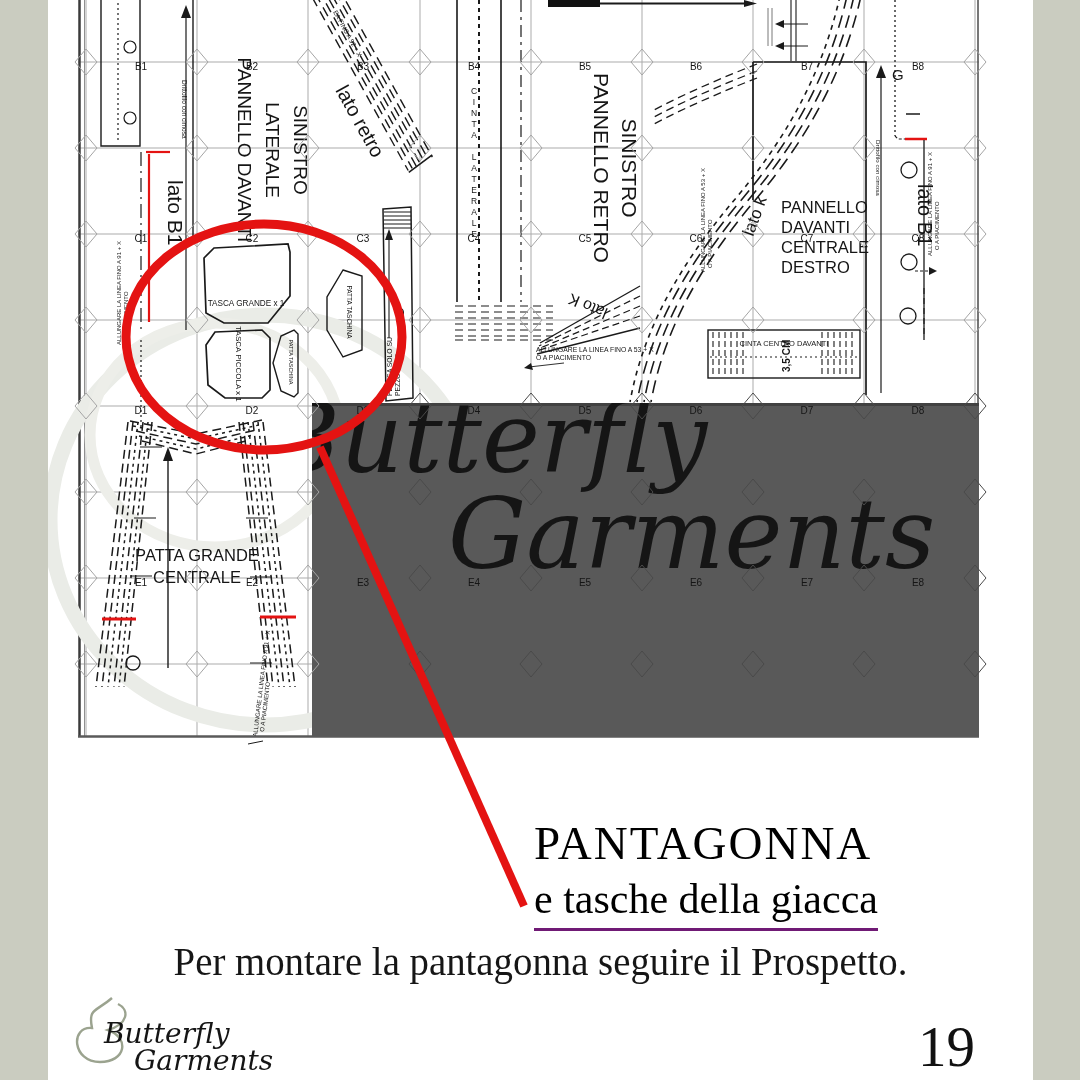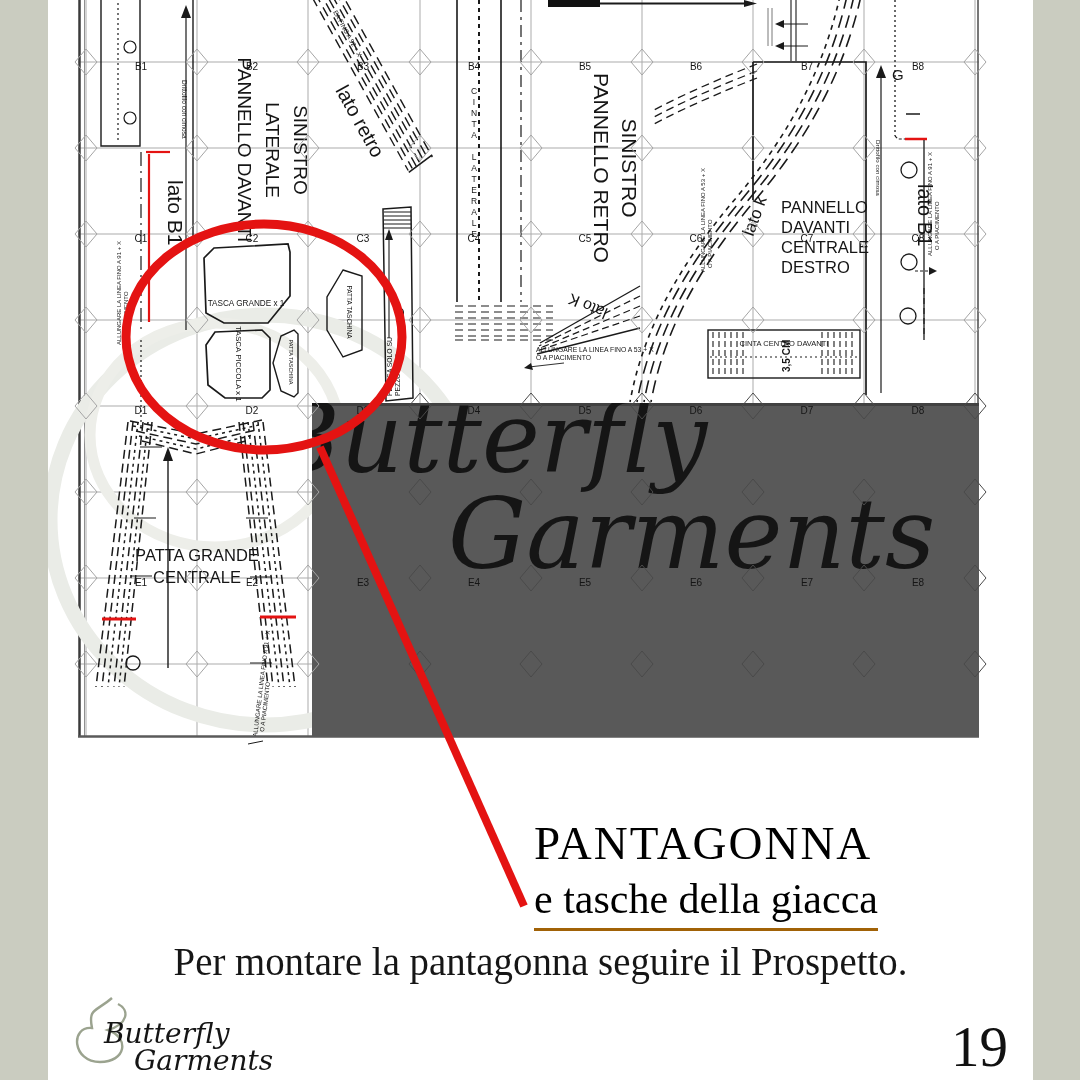--- a/index.html
+++ b/index.html
@@ -3,25 +3,25 @@
 <meta charset="utf-8">
 <style>
   html,body{margin:0;padding:0;background:#888;}
   .canvas{position:relative;width:1080px;height:1080px;background:#caccc0;overflow:hidden;
           font-family:"Liberation Sans",sans-serif;}
   .page{position:absolute;left:48px;top:0;width:985px;height:1080px;background:#ffffff;}
   svg{position:absolute;left:0;top:0;}
   .caption-block{position:absolute;left:534px;top:820px;color:#000000;}
   .caption-title{font-family:"Liberation Serif",serif;font-size:47px;letter-spacing:2px;line-height:1.0;}
   .caption-sub{font-family:"Liberation Serif",serif;font-size:42px;margin-top:8px;
-               border-bottom:3px solid #a16207;padding-bottom:5px;display:inline-block;}
+               border-bottom:3px solid #701a75;padding-bottom:5px;display:inline-block;}
   .instruction{position:absolute;left:48px;top:938px;width:985px;text-align:center;
                font-family:"Liberation Serif",serif;font-size:40px;color:#161616;
                transform:scaleX(.97);transform-origin:center;}
-  .pagenum{position:absolute;left:918px;top:1014px;width:90px;text-align:right;
+  .pagenum{position:absolute;left:918px;top:1014px;width:90px;text-align:left;
            font-family:"Liberation Serif",serif;font-size:57px;color:#111;}
   text{font-family:"Liberation Sans",sans-serif;fill:#151515;}
   .serifit{font-family:"DejaVu Serif",serif;font-style:italic;}
 </style>
 </head>
 <body>
 
 <div class="canvas">
   <div class="page"></div>
 

